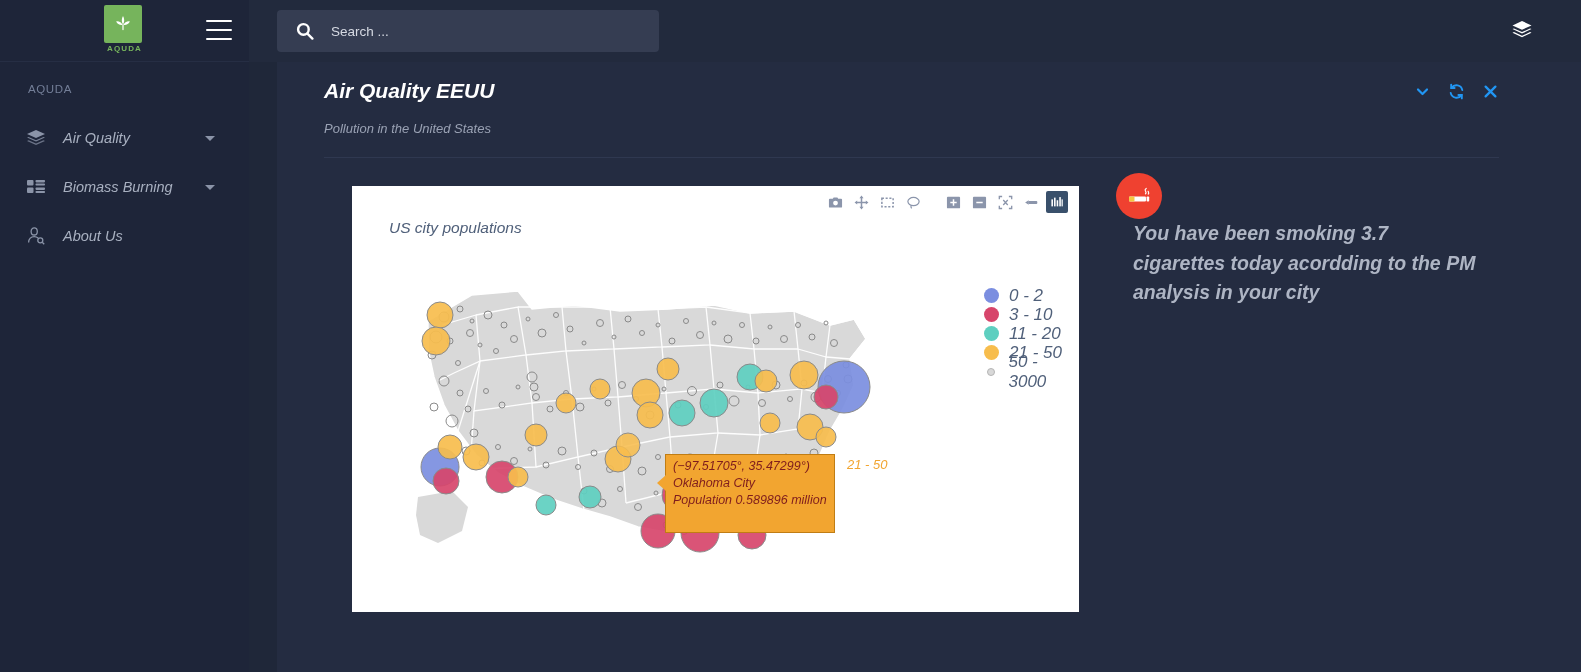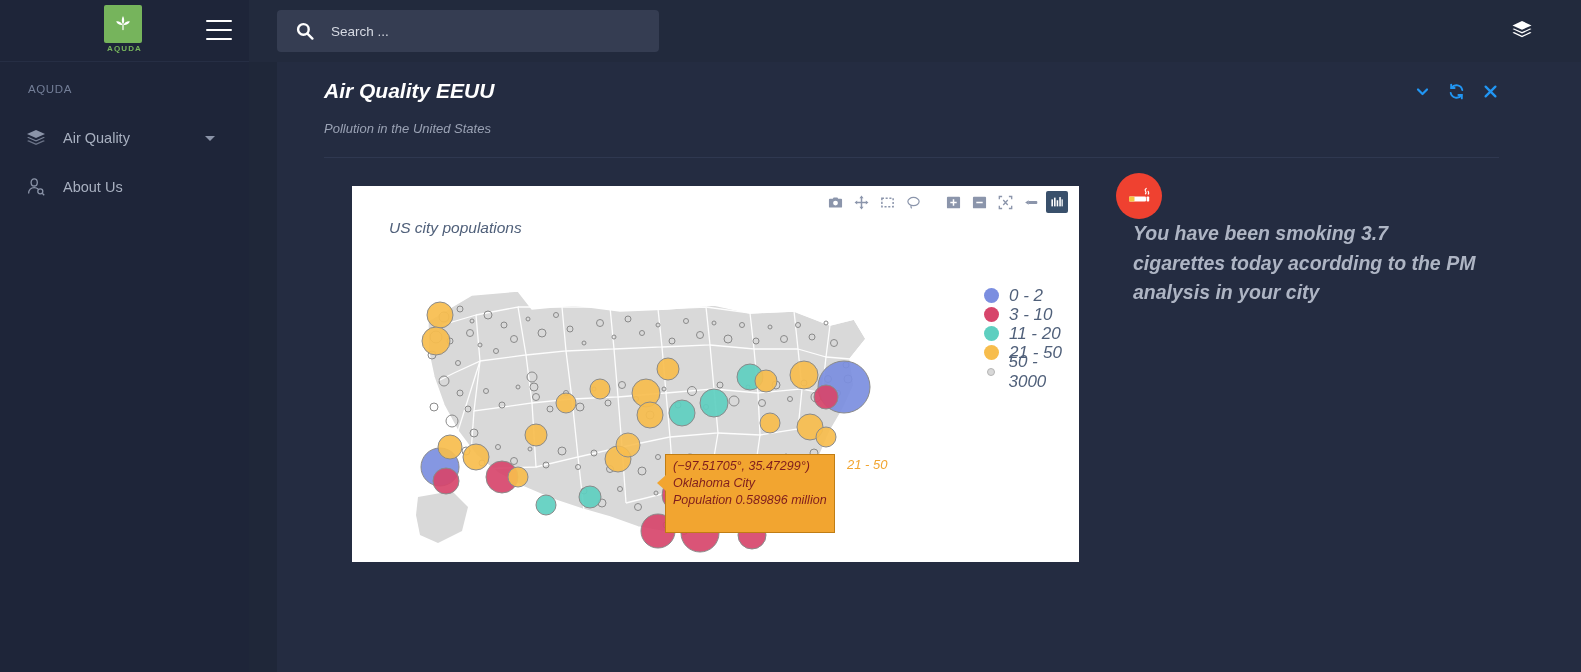--- a/index.html
+++ b/index.html
@@ -49,20 +49,21 @@
     font-size: 11.5px; letter-spacing: 0.6px;
     color: #737e97;
   }
   .nav { position: absolute; left: 0; top: 113px; width: 249px; }
   .nav-item {
     position: relative;
     height: 49px;
     display: flex; align-items: center;
     padding-left: 26px;
     cursor: pointer;
+    font-style: italic;
   }
   .nav-icon {
     width: 24px; height: 20px;
     display: flex; align-items: center;
     color: #8b94a8;
     flex: 0 0 24px;
   }
   .nav-text {
     margin-left: 13px;
     font-size: 14.5px;
@@ -134,21 +135,21 @@
   .panel-actions {
     position: absolute; right: 83px; top: 21px;
     display: flex; align-items: center; gap: 18px;
     color: #2196f3;
   }
   .panel-actions > span { cursor: pointer; display: flex; align-items: center; }
 
   
   .plot-card {
     position: absolute; left: 75px; top: 124px;
-    width: 727px; height: 376px;
+    width: 727px; height: 426px;
     background: #ffffff;
   }
   .plot-title {
     position: absolute; left: 37px; top: 33px;
     font-size: 15.5px; color: #50607a;
   }
   .modebar {
     position: absolute; right: 11px; top: 5px;
     display: flex; align-items: center; gap: 4px;
   }
@@ -246,20 +247,34 @@
           <svg width="20" height="18" viewBox="0 0 20 18" fill="currentColor">
             <path d="M10 1 1 5l9 4 9-4-9-4z"></path>
             <path d="M10 11.2 2.6 7.9 1 8.6l9 4 9-4-1.6-.7L10 11.2z" opacity=".85"></path>
             <path d="M10 14.6 2.6 11.3 1 12l9 4 9-4-1.6-.7L10 14.6z" opacity=".7"></path>
           </svg>
         </span>
         <span class="nav-text">Air Quality</span>
         <span class="nav-caret"></span>
       </div>
 
+      <div class="nav-item">
+        <span class="nav-icon">
+          <svg width="20" height="18" viewBox="0 0 20 18" fill="currentColor">
+            <rect x="1" y="2" width="6.5" height="5.6" rx="1"></rect>
+            <rect x="9.5" y="2" width="9.5" height="2.4" rx="0.8"></rect>
+            <rect x="9.5" y="5.4" width="9.5" height="2.2" rx="0.8"></rect>
+            <rect x="1" y="9.5" width="6.5" height="5.6" rx="1"></rect>
+            <rect x="9.5" y="9.5" width="9.5" height="2.4" rx="0.8"></rect>
+            <rect x="9.5" y="12.9" width="9.5" height="2.2" rx="0.8"></rect>
+          </svg>
+        </span>
+        <span class="nav-text">Biomass Burning</span>
+        <span class="nav-caret"></span>
+      </div>
 
       <div class="nav-item">
         <span class="nav-icon">
           <svg width="20" height="20" viewBox="0 0 20 20" fill="none" stroke="currentColor" stroke-width="1.3">
             <ellipse cx="8.2" cy="5.4" rx="3.1" ry="3.6"></ellipse>
             <path d="M2.6 16.4c0-3.6 2.5-5.8 5.6-5.8 1.5 0 2.9.5 3.9 1.4"></path>
             <circle cx="14.3" cy="14.3" r="2.5"></circle>
             <path d="M16.2 16.2 18.2 18.2"></path>
           </svg>
         </span>

